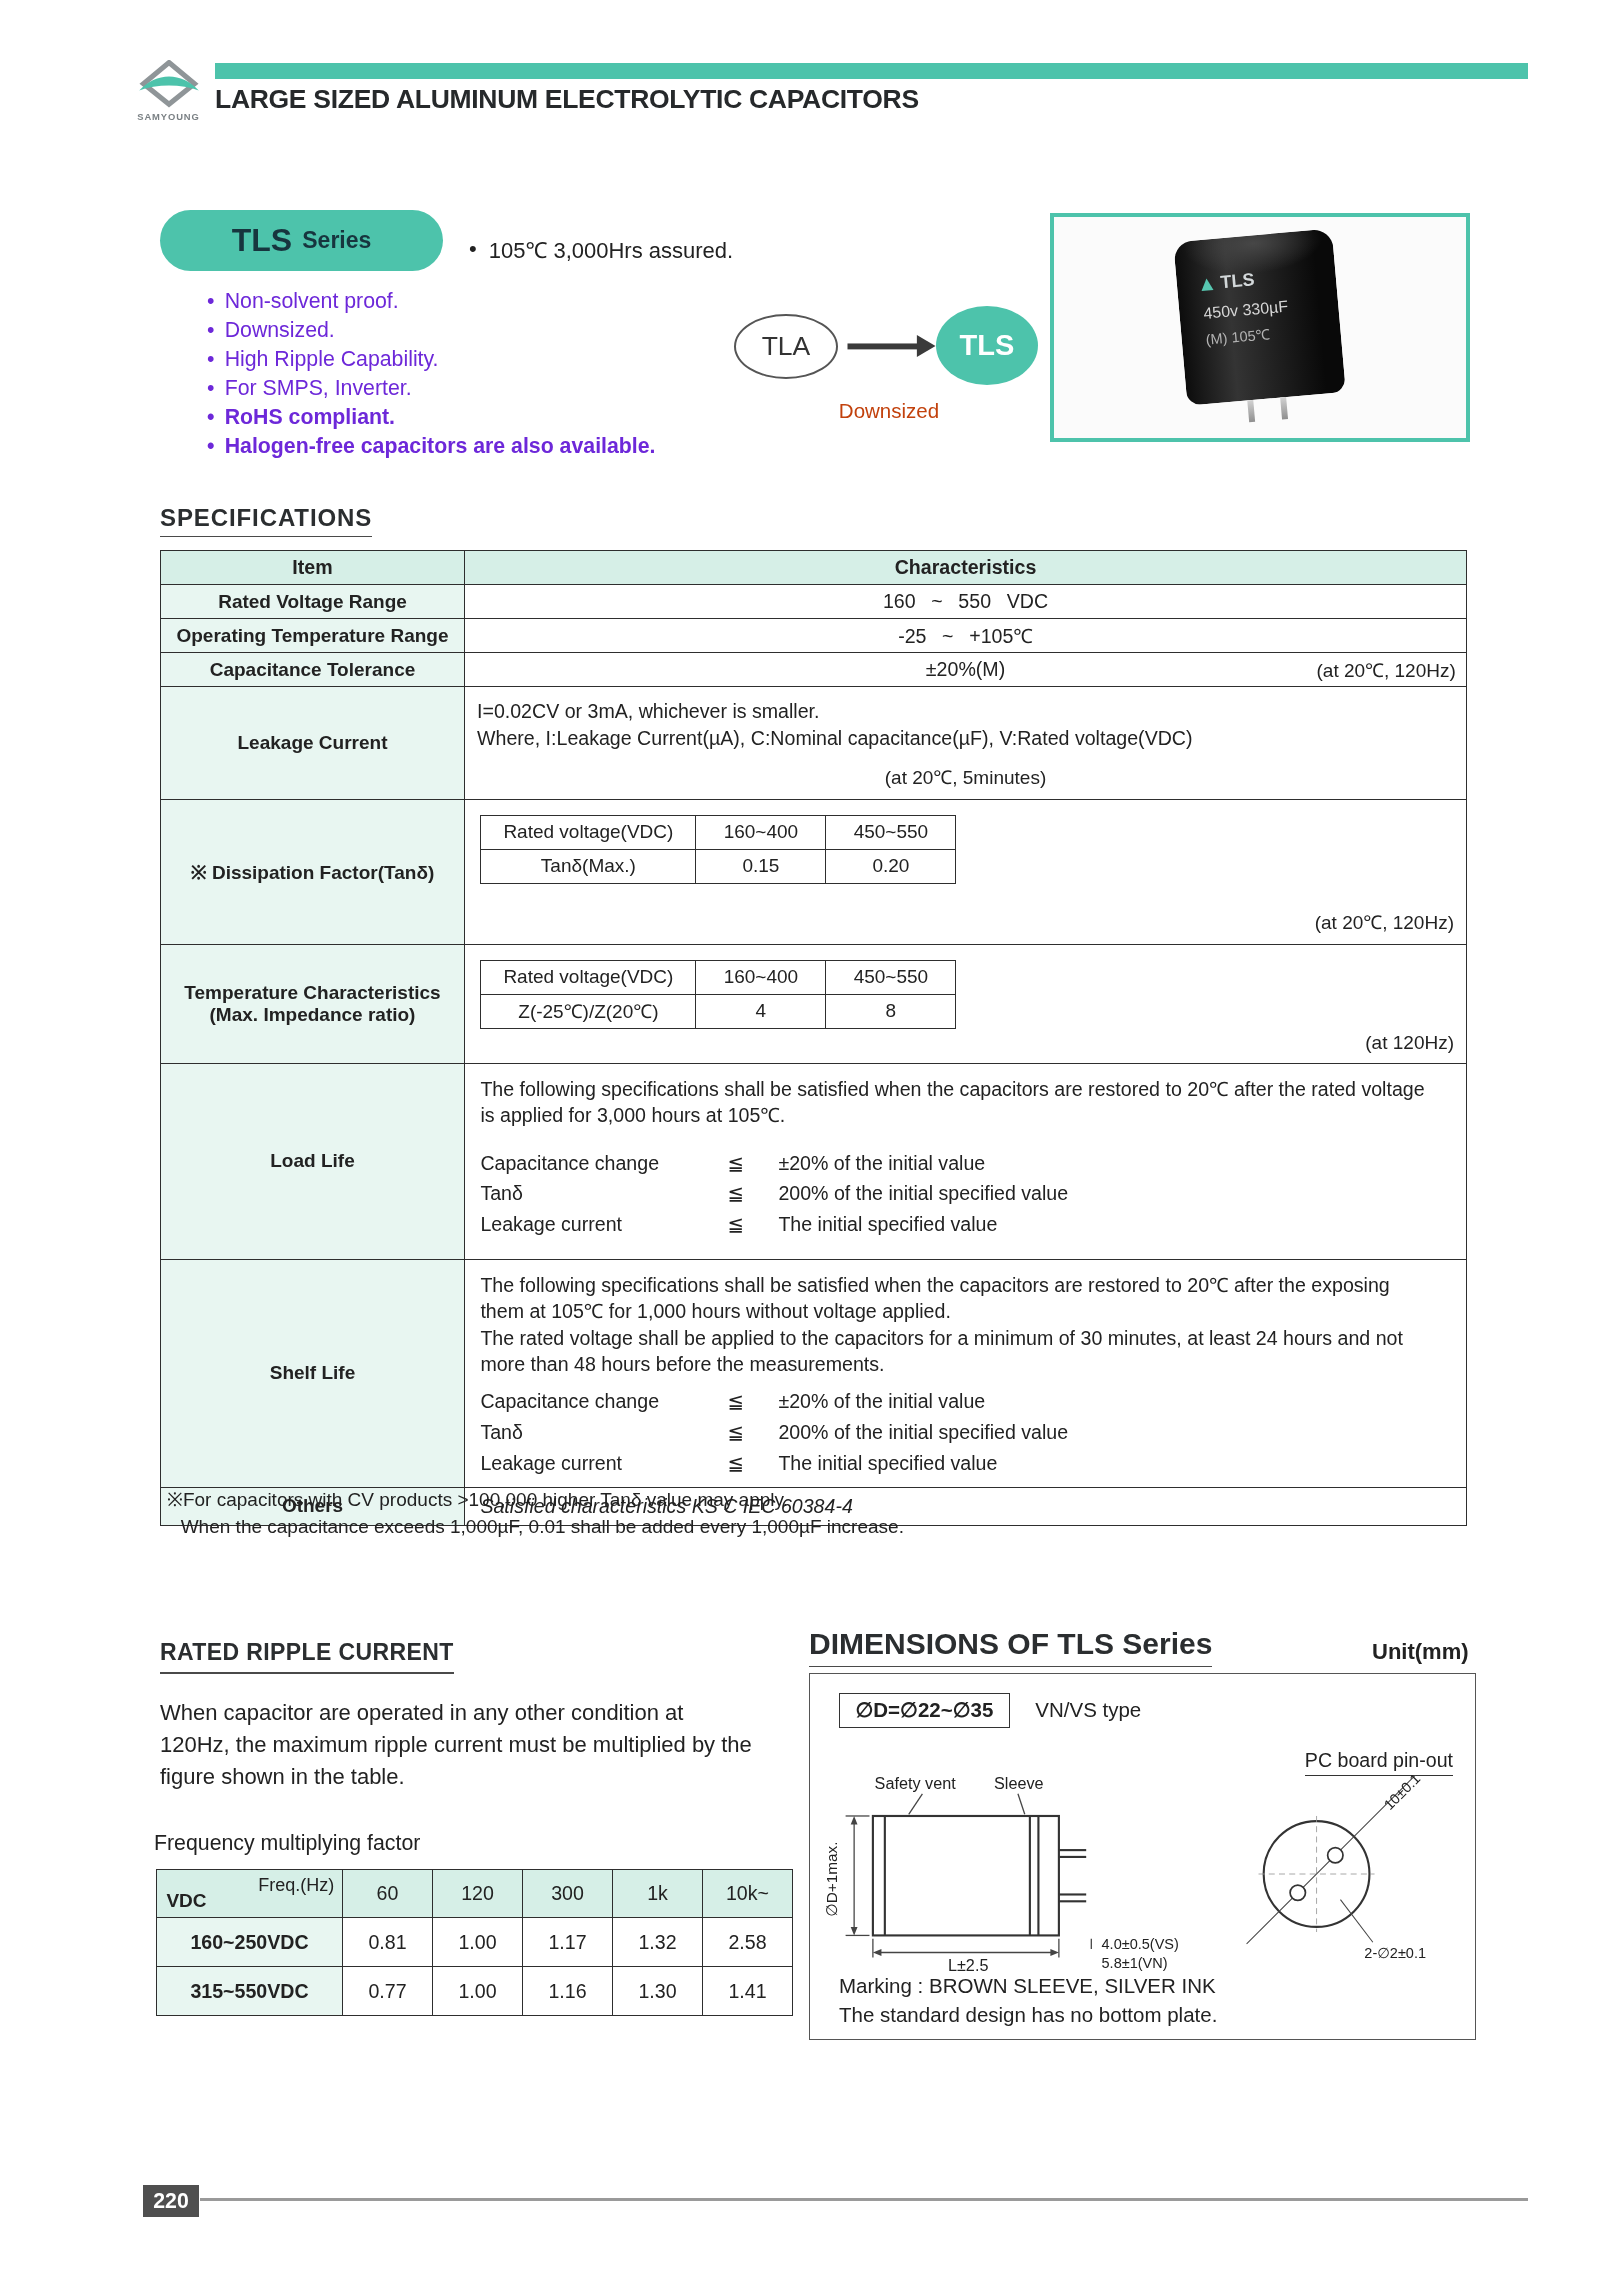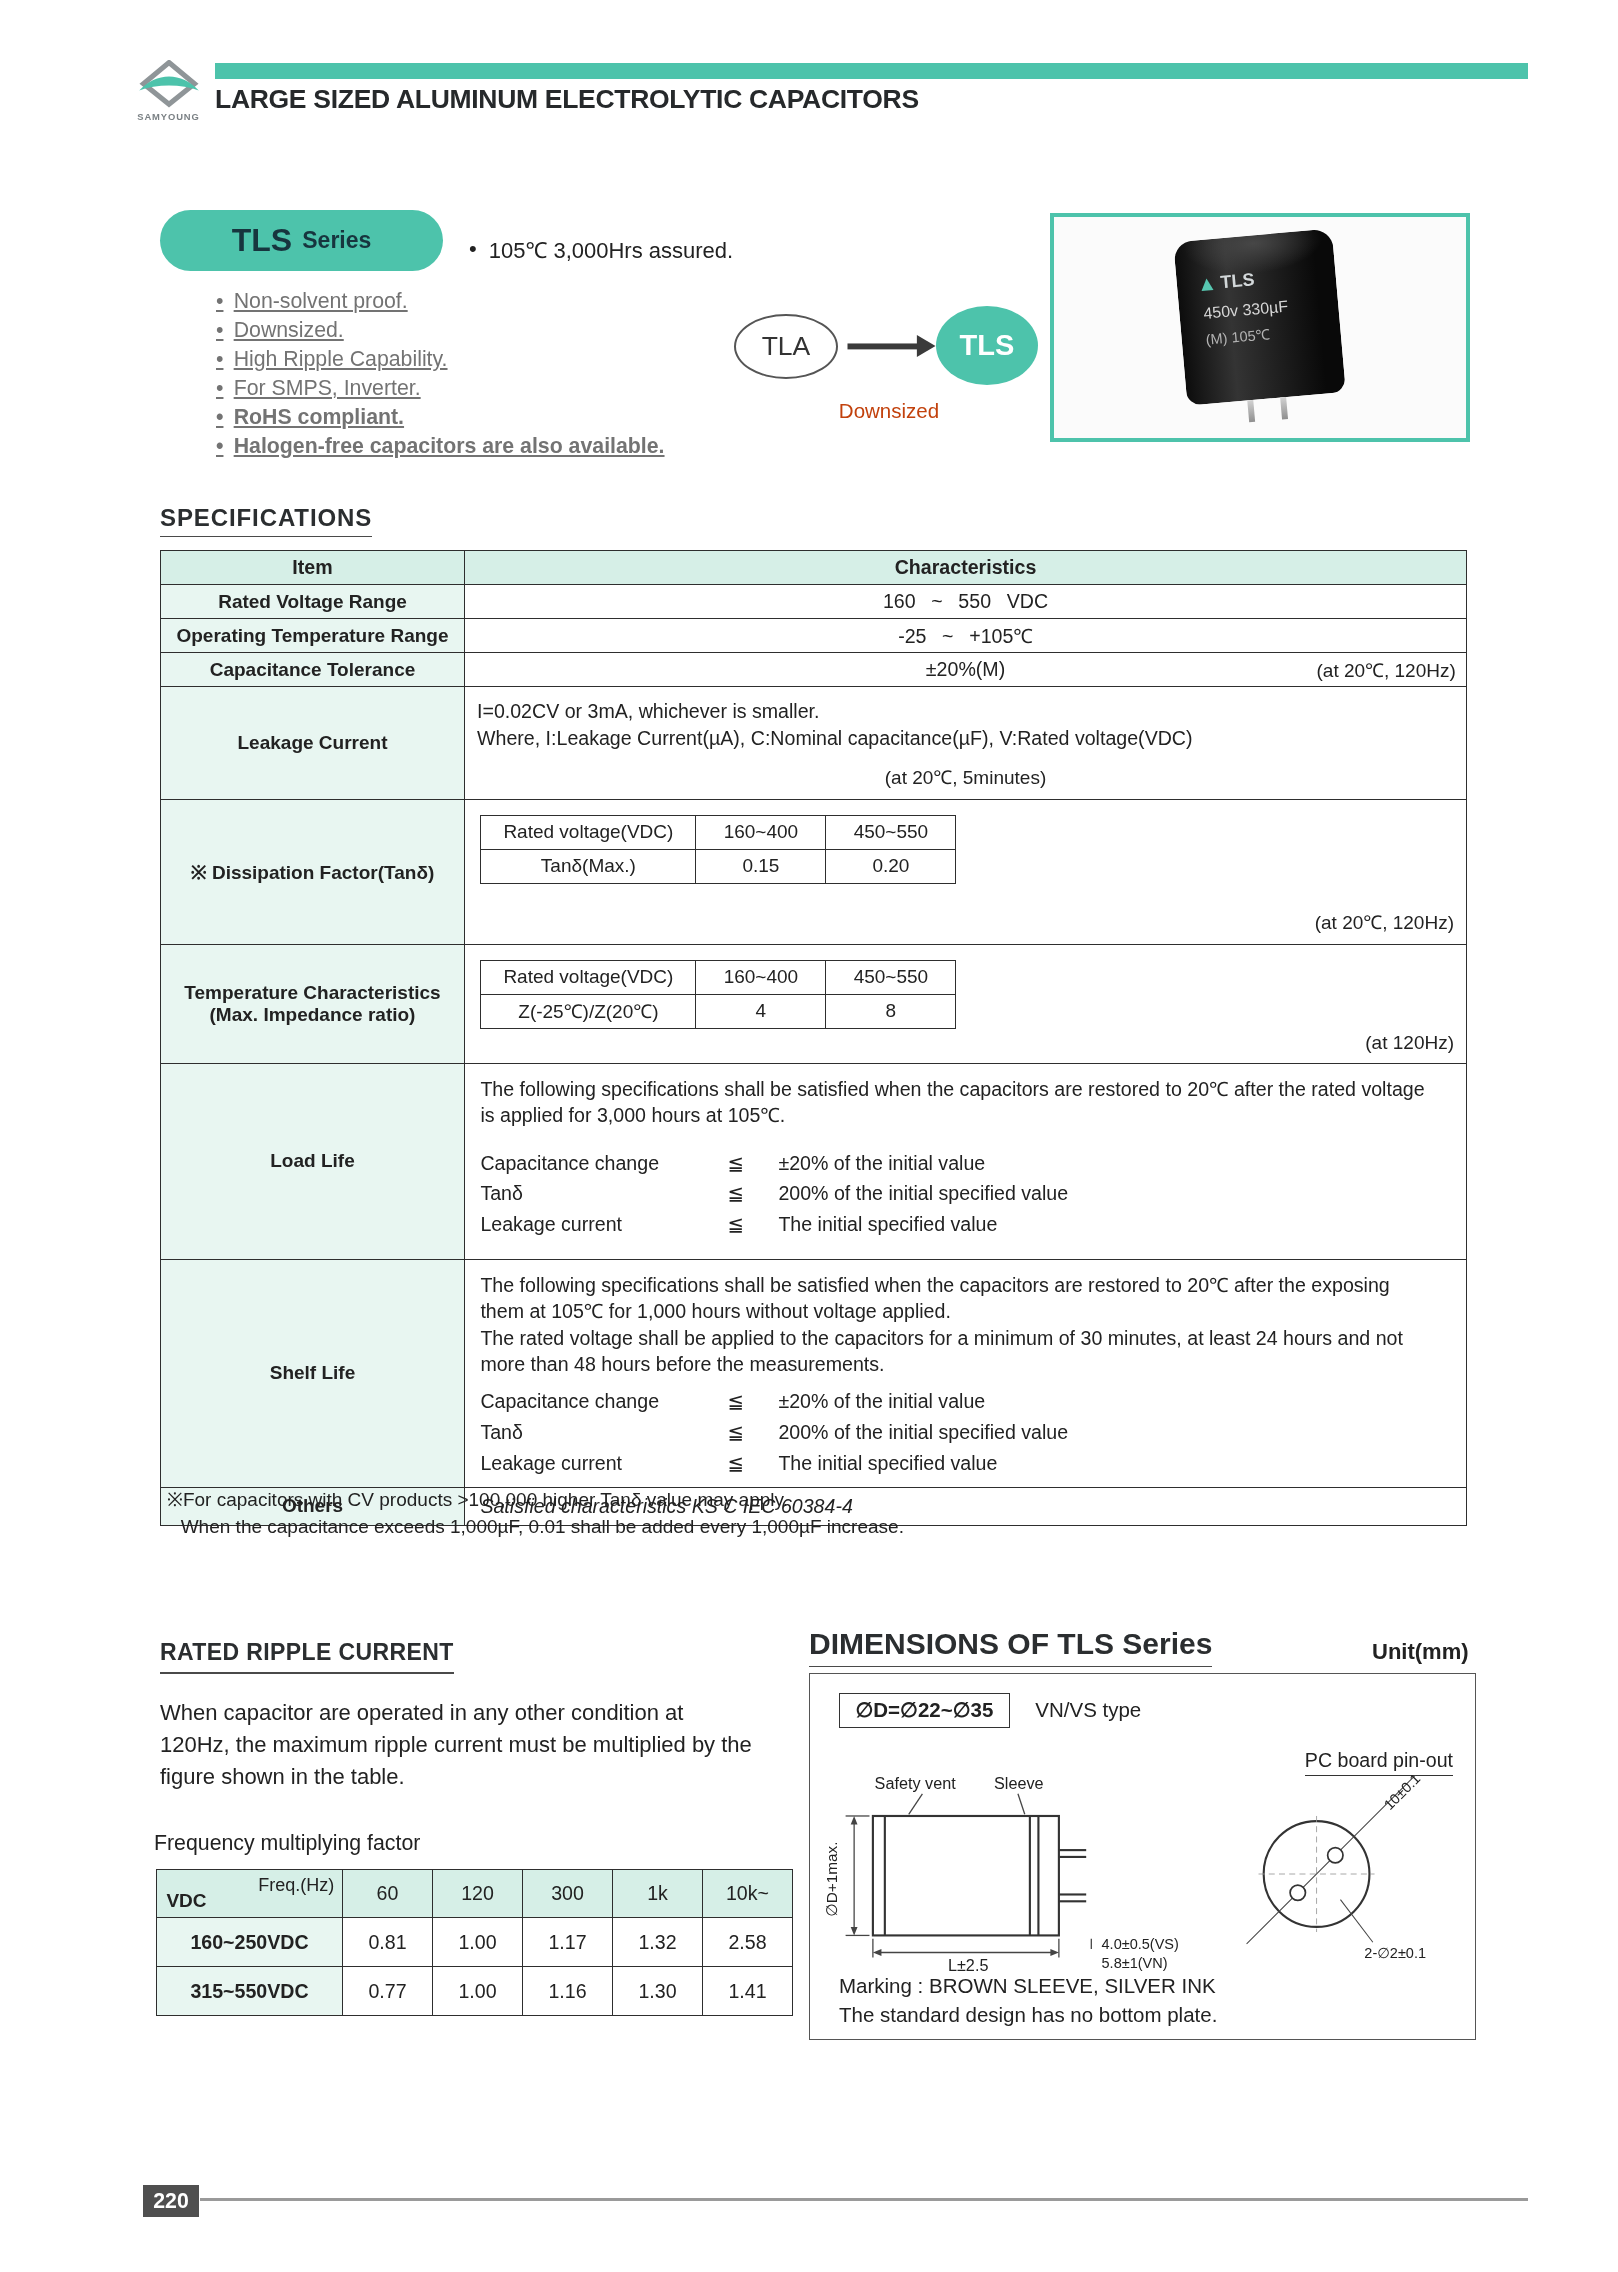--- a/index.html
+++ b/index.html
@@ -12,21 +12,21 @@
   .logo-text { font-size:9.4px; color:#7a8084; letter-spacing:0.9px; font-weight:bold; margin-top:-3.4px; }
   .teal-bar { left:215px; top:63px; width:1313px; height:16px; background:var(--accent,#4dc3ab); }
   .page-title { left:215px; top:84px; font-size:26.5px; font-weight:700; color:#26292b; letter-spacing:-0.3px; }
 
   
   .pill { left:160px; top:210px; width:283px; height:61px; border-radius:31px; background:var(--accent,#4dc3ab);
           display:flex; align-items:center; justify-content:center; gap:10.2px; color:#17353e; }
   .pill-main { font-size:32px; font-weight:700; }
   .pill-sub { font-size:23px; font-weight:700; }
   .assured { left:469px; top:234px; font-size:22px; color:#222; display:flex; gap:12px; align-items:center; }
-  .features { left:216px; top:287px; list-style:none; font-size:21.3px; line-height:29px; color:#737373;text-decoration:underline; }
+  .features { left:207px; top:287px; list-style:none; font-size:21.3px; line-height:29px; color:#6d28d9; }
   .features li::before { content:"•"; margin-right:10.2px; }
   .features li.bold { font-weight:700; }
 
   .tla-bubble { left:734px; top:314px; width:104px; height:65px; border:2.6px solid #555; border-radius:50%;
                 display:flex; align-items:center; justify-content:center; font-size:26.5px; color:#333; background:#fff; }
   .evo-arrow { left:847px; top:335px; }
   .tls-bubble { left:936px; top:306px; width:102px; height:79px; border-radius:50%; background:var(--accent,#4dc3ab);
                 color:#fff; display:flex; align-items:center; justify-content:center; font-size:29px; font-weight:700; }
   .downsized { left:812px; top:399px; width:154px; text-align:center; font-size:20.5px; color:#c2410c; }
 

